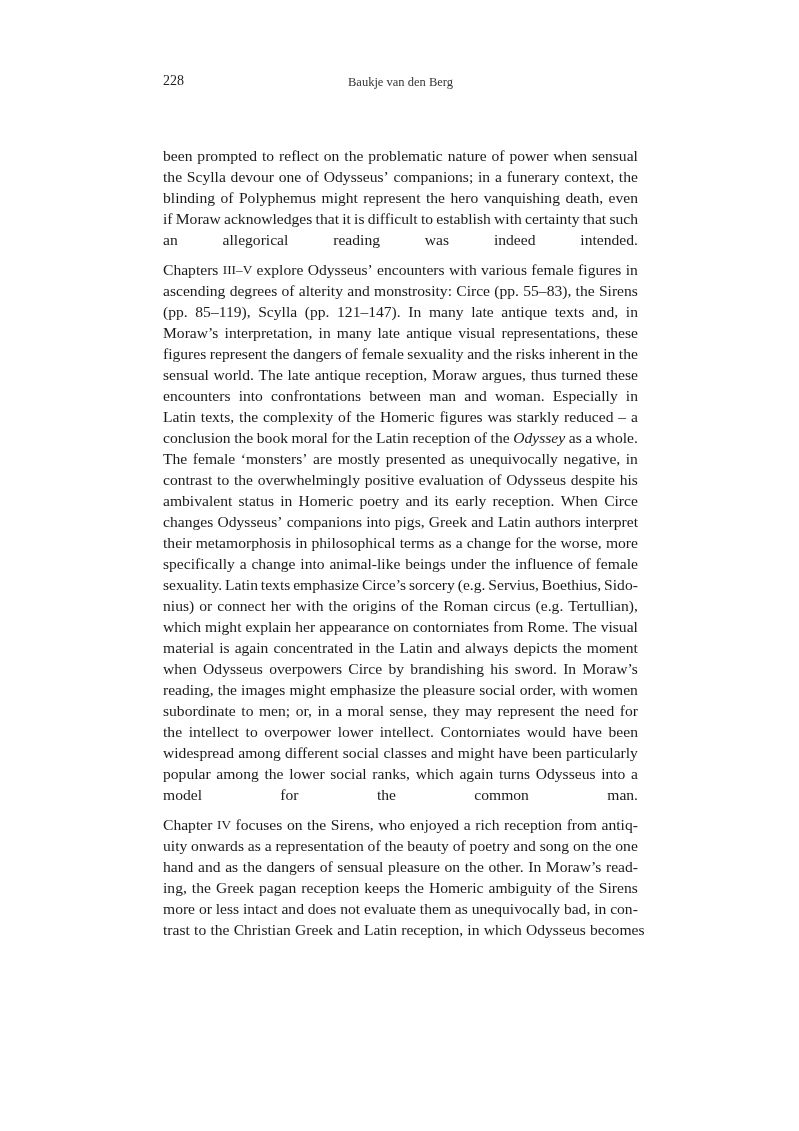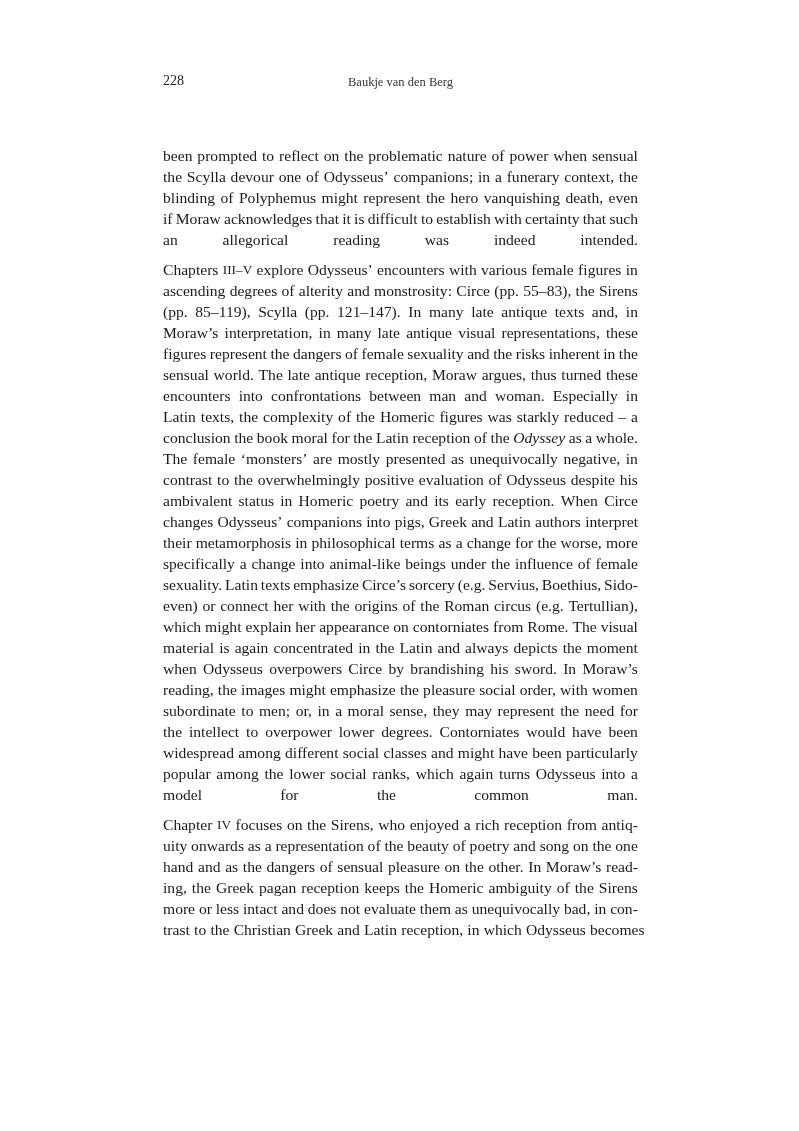--- a/index.html
+++ b/index.html
@@ -291,21 +291,21 @@
           <span>texts</span>
           <span>emphasize</span>
           <span>Circe’s</span>
           <span>sorcery</span>
           <span>(e.g.</span>
           <span>Servius,</span>
           <span>Boethius,</span>
           <span>Sido-</span>
         </div>
         <div class="jline">
-          <span>even)</span>
+          <span>nius)</span>
           <span>or</span>
           <span>connect</span>
           <span>her</span>
           <span>with</span>
           <span>the</span>
           <span>origins</span>
           <span>of</span>
           <span>the</span>
           <span>Roman</span>
           <span>circus</span>
@@ -379,21 +379,21 @@
           <span>the</span>
           <span>need</span>
           <span>for</span>
         </div>
         <div class="jline">
           <span>the</span>
           <span>intellect</span>
           <span>to</span>
           <span>overpower</span>
           <span>lower</span>
-          <span>degrees.</span>
+          <span>intellect.</span>
           <span>Contorniates</span>
           <span>would</span>
           <span>have</span>
           <span>been</span>
         </div>
         <div class="jline">
           <span>widespread</span>
           <span>among</span>
           <span>different</span>
           <span>social</span>

